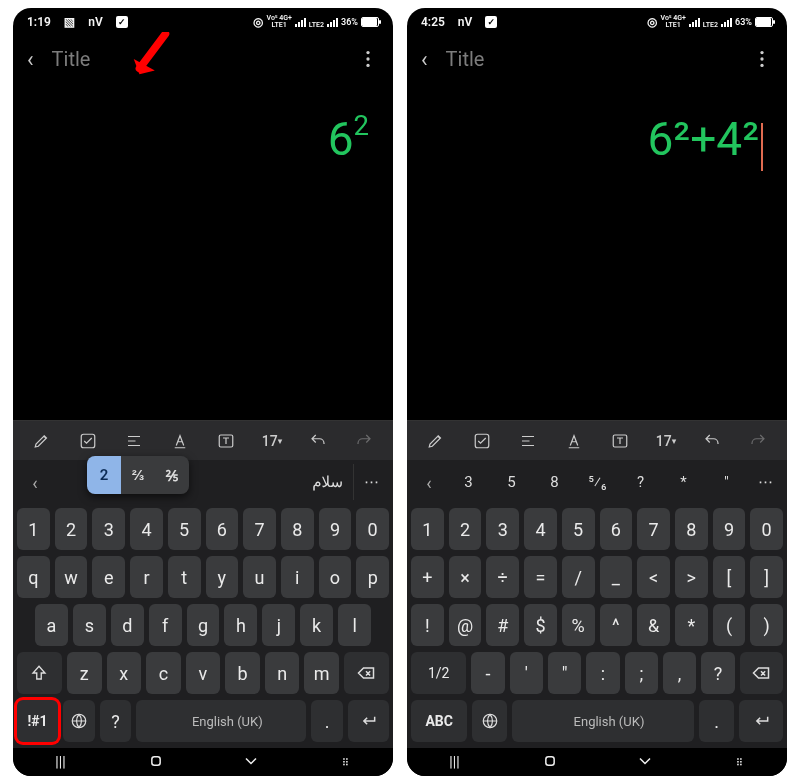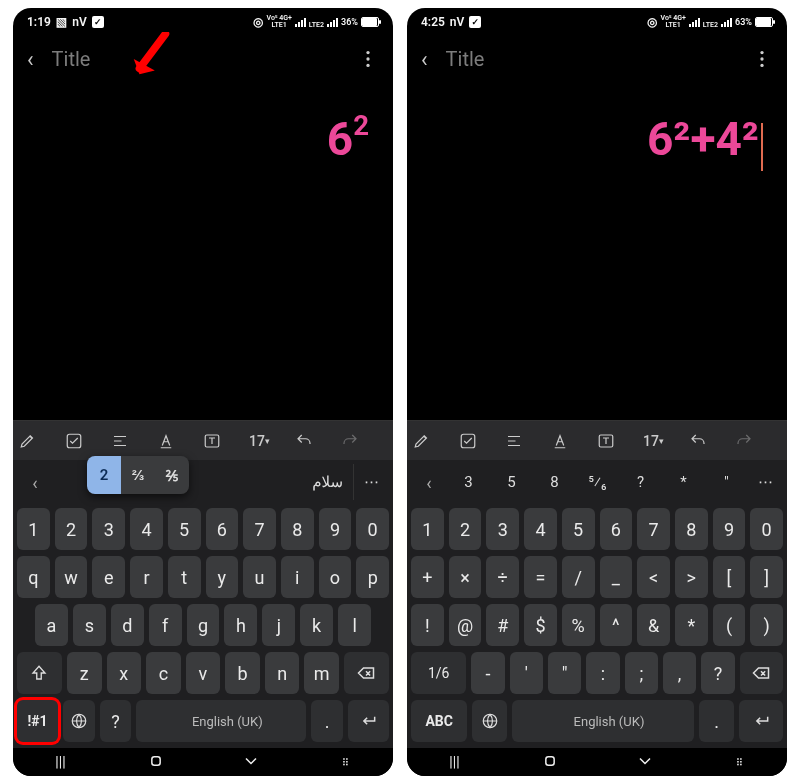--- a/index.html
+++ b/index.html
@@ -28,21 +28,21 @@
   
   .status {
     height: 28px;
     display: flex;
     align-items: center;
     padding: 0 14px;
     font-size: 12px;
     font-weight: 600;
     color: #f5f5f5;
   }
-  .status-left { display: flex; align-items: center; gap: 5px; }
+  .status-left { display: flex; align-items: center; gap: 13px; }
   .status-right { margin-left: auto; display: flex; align-items: center; gap: 3px; font-size: 9px; }
   .stat-glyph { font-size: 12px; }
   .sq { width:12px; height:12px; background:#fff; border-radius:2px; display:inline-flex; align-items:center; justify-content:center; color:#000; font-size:9px; font-weight:700;}
   
   .appbar {
     height: 46px;
     display: flex;
     align-items: center;
     padding: 0 14px;
     gap: 18px;
@@ -55,22 +55,22 @@
   .content {
     flex:1;
     background:#000;
     position: relative;
   }
   .bigtext {
     position:absolute;
     top: 30px;
     right: 24px;
     font-size: 46px;
-    font-weight: 700;
-    color:#ec4899;
+    font-weight: 400;
+    color:#22c55e;
     white-space: nowrap;
   }
   .sup { font-size: 0.6em; vertical-align: super; position:relative; top:-0.15em; }
   .cursor {
     display:inline-block;
     width:2px;
     height:48px;
     background:#e06b50;
     vertical-align: middle;
     margin-left:2px;
@@ -85,21 +85,21 @@
     align-items:center;
     padding: 0 6px;
     gap: 0;
     border-top: 1px solid #333;
   }
   .tool {
     flex:1 1 0;
     height: 40px;
     display:flex;
     align-items:center;
-    justify-content:flex-start;
+    justify-content:center;
     color:#ccc;
     font-size:14px;
   }
   .tool svg { width:18px; height:18px; stroke:#ccc; fill:none; stroke-width:1.6; }
   .tool.txt { font-size:14px; font-weight:500; }
   .tool.disabled { opacity:0.4; }
   
   .suggest {
     height: 44px;
     background:#1f1f21;
@@ -568,21 +568,21 @@
       <div class="key">#</div>
       <div class="key">$</div>
       <div class="key">%</div>
       <div class="key">^</div>
       <div class="key">&amp;</div>
       <div class="key">*</div>
       <div class="key">(</div>
       <div class="key">)</div>
     </div>
     <div class="krow">
-      <div class="key shift dark sm">1/6</div>
+      <div class="key shift dark sm">1/2</div>
       <div class="key">-</div>
       <div class="key">'</div>
       <div class="key">"</div>
       <div class="key">:</div>
       <div class="key">;</div>
       <div class="key">,</div>
       <div class="key">?</div>
       <div class="key bksp dark">
           <svg viewBox="0 0 24 24" style="width:20px;height:20px;stroke:#ddd;fill:none;stroke-width:1.8">
             <path d="M21 6H9l-6 6 6 6h12zM12 10l5 5M17 10l-5 5"></path>

